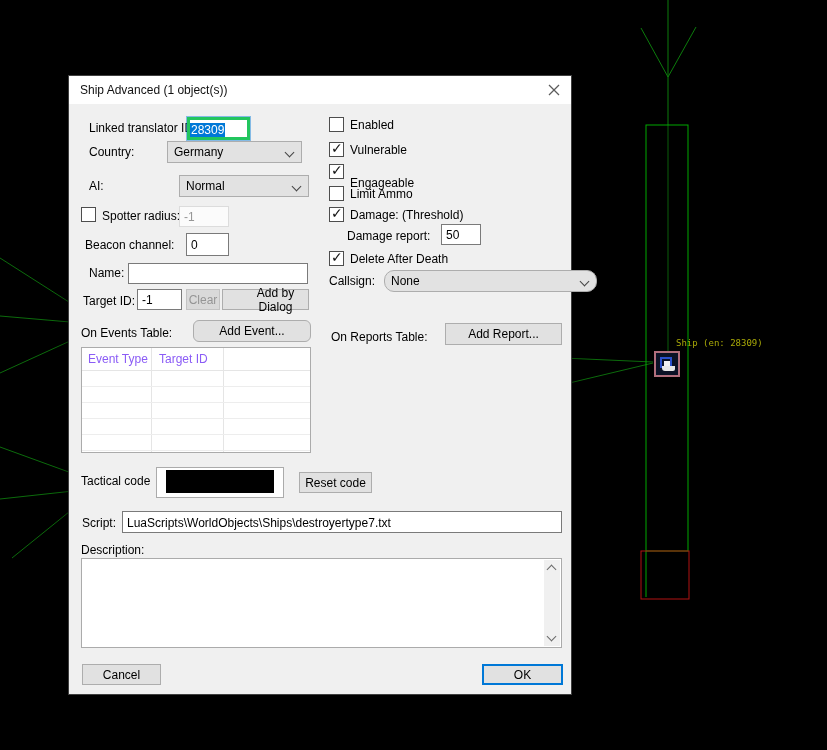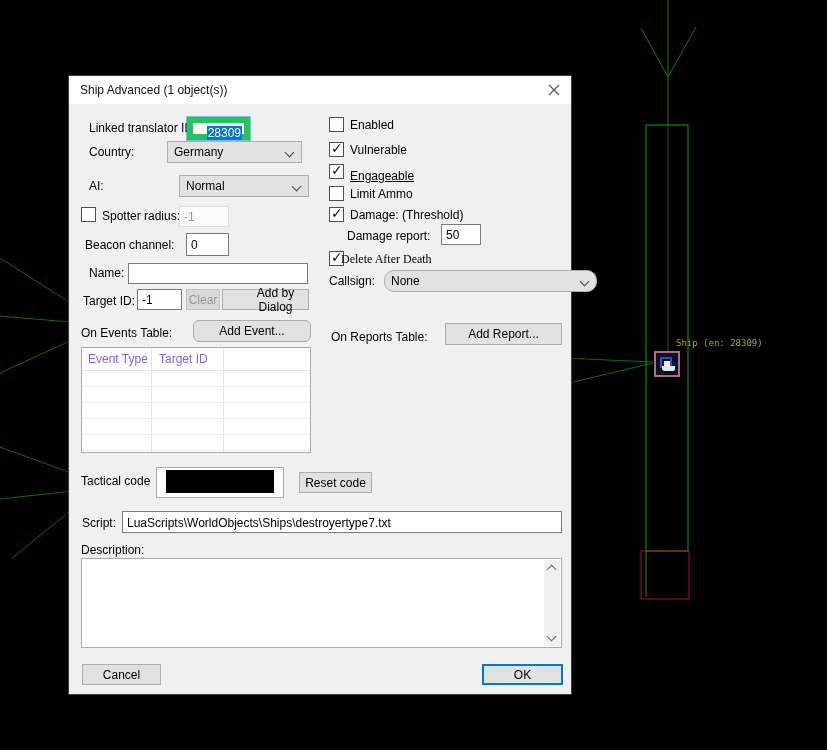--- a/index.html
+++ b/index.html
@@ -48,22 +48,22 @@
   
   .tb{
     position:absolute;box-sizing:border-box;background:#fff;border:1px solid #7a7a7a;
     font-family:"Liberation Sans", sans-serif;font-size:12px;color:#000;
     padding:0 4px;margin:0;outline:none;
   }
   .tb.disabled{background:#fbfbfb;border-color:#dcdcdc;color:#969696;}
   
   .idbox{
     position:absolute;box-sizing:border-box;background:#fff;
-    border:6px solid #22c55e;box-shadow:0 0 0 1px rgba(0,120,215,.45);
-    text-align:right;padding:3px 2px 0 0;
+    border:3px solid #22c55e;box-shadow:0 0 0 1px rgba(0,120,215,.45);
+    text-align:right;padding:3px 22px 0 0;
   }
   .idbox .sel{background:#0078d7;color:#fff;padding:0 1px;}
   
   .combo{
     position:absolute;box-sizing:border-box;background:#e2e2e2;border:1px solid #adadad;padding-left:45px;
   }
   .combo .combo-text{position:absolute;left:6px;top:3px;white-space:nowrap;}
   .combo .chev{
     position:absolute;right:8px;top:7px;width:7px;height:7px;box-sizing:border-box;
     border-right:1px solid #444;border-bottom:1px solid #444;transform:rotate(45deg);
@@ -198,39 +198,39 @@
   <span class="lbl" style="left:281px;top:42px;">Enabled</span>
 
   <span class="cb" style="left:260px;top:66px;">
     <span class="mark">✓</span>
   </span>
   <span class="lbl" style="left:281px;top:67px;">Vulnerable</span>
 
   <span class="cb" style="left:260px;top:88px;">
     <span class="mark">✓</span>
   </span>
-  <span class="lbl" style="left:281px;top:93px;text-decoration:underline;">Engageable</span>
+  <span class="lbl" style="left:281px;top:100px;">Engageable</span>
 
   <span class="cb" style="left:260px;top:110px;">
     <span class="mark"></span>
   </span>
   <span class="lbl" style="left:281px;top:111px;">Limit Ammo</span>
 
   <span class="cb" style="left:260px;top:131px;">
     <span class="mark">✓</span>
   </span>
   <span class="lbl" style="left:281px;top:132px;">Damage: (Threshold)</span>
 
   <span class="lbl" style="left:278px;top:153px;">Damage report:</span>
   <input class="tb" style="left: 372px; top: 148px; width: 40px; height: 21px;" value="50">
 
   <span class="cb" style="left:260px;top:175px;">
     <span class="mark">✓</span>
   </span>
-  <span class="lbl" style="left:272px;top:176px;font-family:Liberation Serif, serif;">Delete After Death</span>
+  <span class="lbl" style="left:281px;top:176px;">Delete After Death</span>
 
   <span class="lbl" style="left:260px;top:198px;">Callsign:</span>
   <div class="combo" style="left:315px;top:194px;width:213px;height:22px;border-radius:10px;">
     <span class="combo-text">None</span>
     <span class="chev"></span>
   </div>
 
   <span class="lbl" style="left:12px;top:250px;">On Events Table:</span>
   <div class="btn" style="left:124px;top:244px;width:118px;height:22px;border-radius:6px;">Add Event...</div>
   <div class="grid" style="left:12px;top:271px;width:230px;height:106px;">

